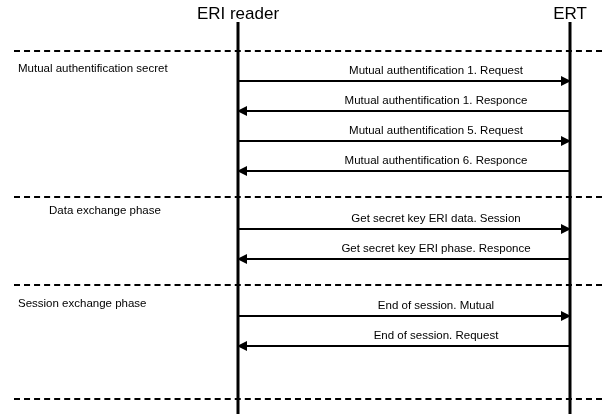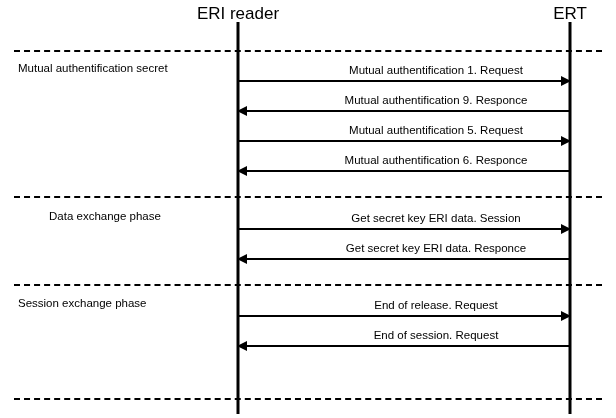--- a/index.html
+++ b/index.html
@@ -94,33 +94,33 @@
 
   <div class="lifeline" style="left:238px; top:22px; height:392px;"></div>
   <div class="lifeline" style="left:570px; top:22px; height:392px;"></div>
 
   <div class="separator" style="left:14px; top:50px; width:588px;"></div>
   <div class="separator" style="left:14px; top:196px; width:588px;"></div>
   <div class="separator" style="left:14px; top:284px; width:588px;"></div>
   <div class="separator" style="left:14px; top:398px; width:588px;"></div>
 
   <div class="phase-label" style="left:18px; top:62px;">Mutual authentification secret</div>
-  <div class="phase-label" style="left:18px; top:210px;padding-left:31px;">Data exchange phase</div>
+  <div class="phase-label" style="left:18px; top:204px;padding-left:31px;">Data exchange phase</div>
   <div class="phase-label" style="left:18px; top:297px;">Session exchange phase</div>
 
   <div class="message right" style="left:238px; top:80px; width:332px;">
     <div class="line"></div>
     <div class="head"></div>
     <div class="msg-text">Mutual authentification 1. Request</div>
   </div>
 
   <div class="message left" style="left:238px; top:110px; width:332px;">
     <div class="line"></div>
     <div class="head"></div>
-    <div class="msg-text">Mutual authentification 9. Responce</div>
+    <div class="msg-text">Mutual authentification 1. Responce</div>
   </div>
 
   <div class="message right" style="left:238px; top:140px; width:332px;">
     <div class="line"></div>
     <div class="head"></div>
     <div class="msg-text">Mutual authentification 5. Request</div>
   </div>
 
   <div class="message left" style="left:238px; top:170px; width:332px;">
     <div class="line"></div>
@@ -130,27 +130,27 @@
 
   <div class="message right" style="left:238px; top:228px; width:332px;">
     <div class="line"></div>
     <div class="head"></div>
     <div class="msg-text">Get secret key ERI data. Session</div>
   </div>
 
   <div class="message left" style="left:238px; top:258px; width:332px;">
     <div class="line"></div>
     <div class="head"></div>
-    <div class="msg-text">Get secret key ERI data. Responce</div>
+    <div class="msg-text">Get secret key ERI phase. Responce</div>
   </div>
 
   <div class="message right" style="left:238px; top:315px; width:332px;">
     <div class="line"></div>
     <div class="head"></div>
-    <div class="msg-text">End of release. Request</div>
+    <div class="msg-text">End of session. Mutual</div>
   </div>
 
   <div class="message left" style="left:238px; top:345px; width:332px;">
     <div class="line"></div>
     <div class="head"></div>
     <div class="msg-text">End of session. Request</div>
   </div>
 
 </div>
 

